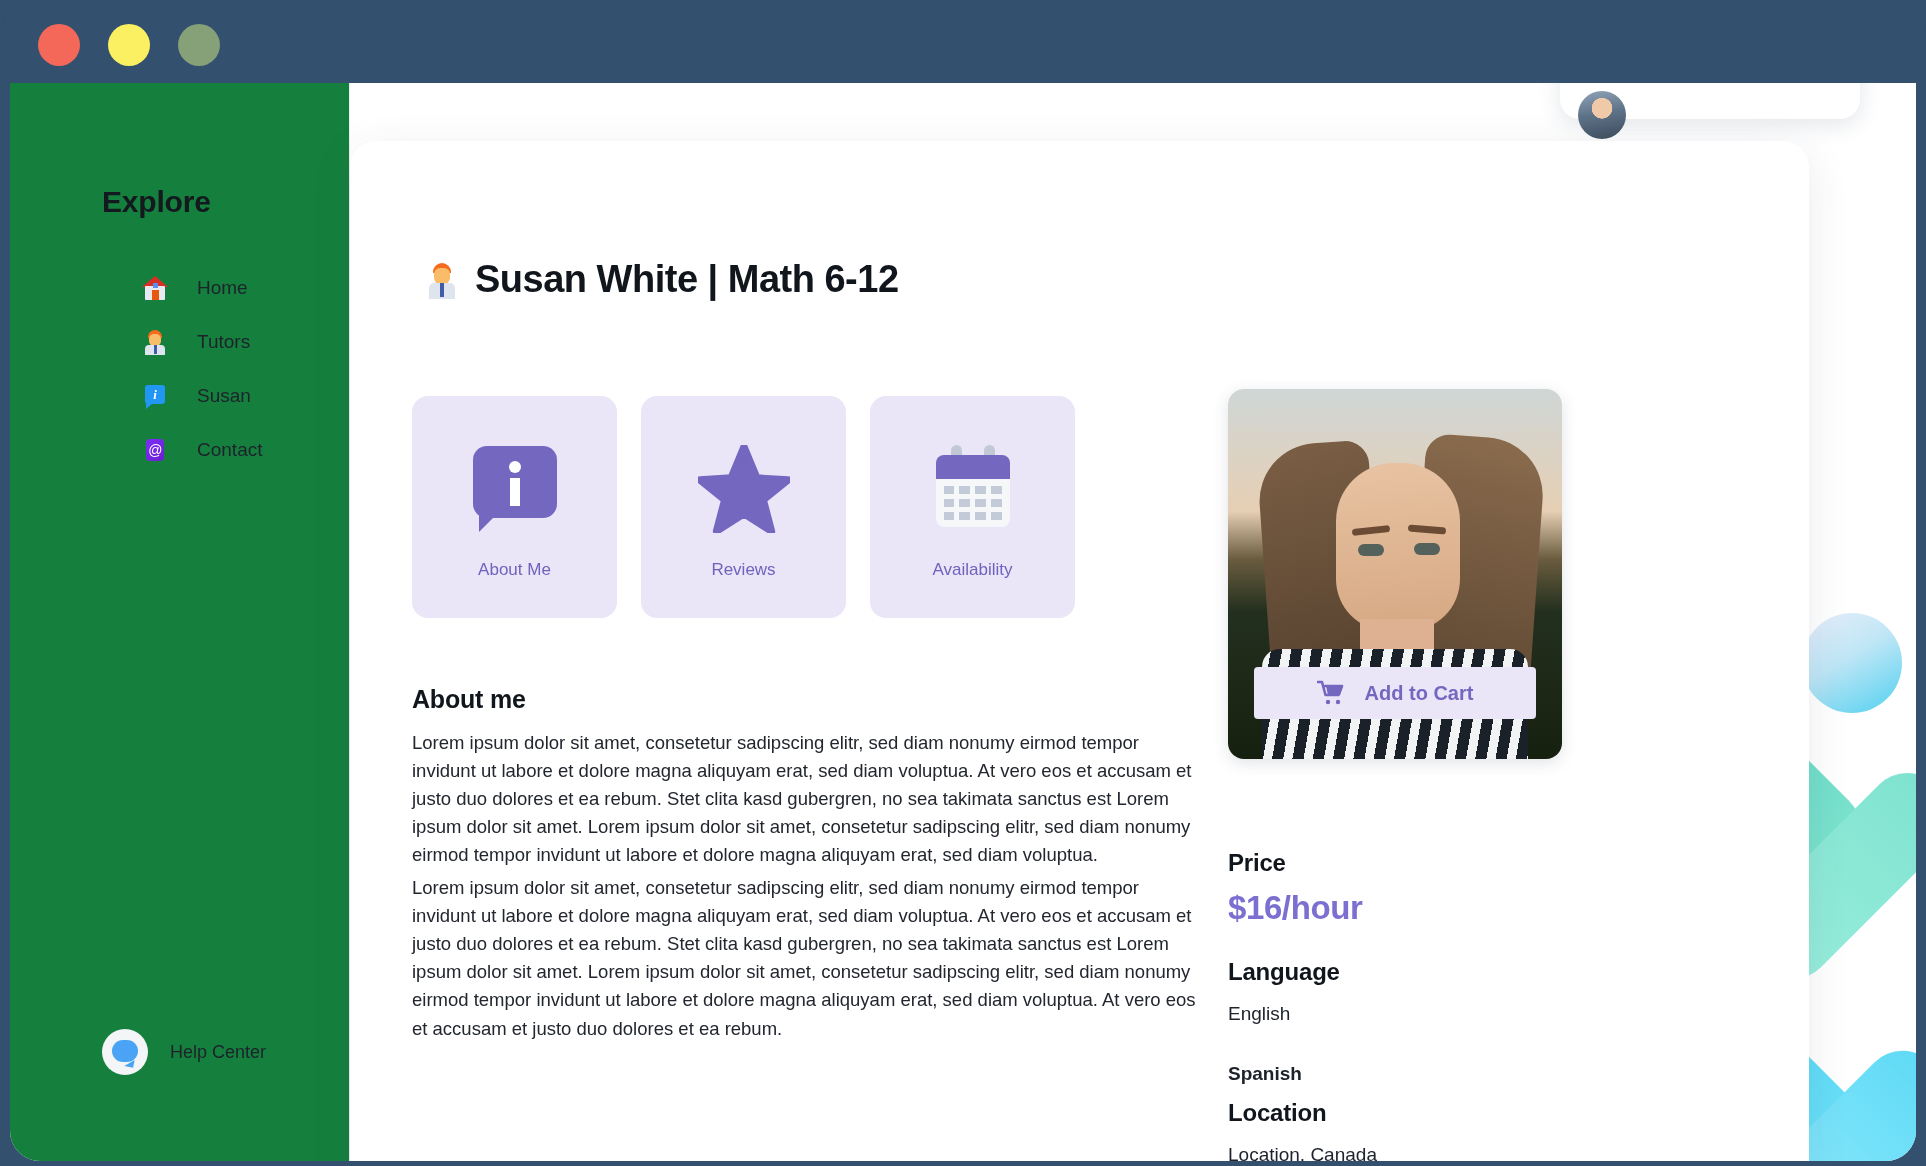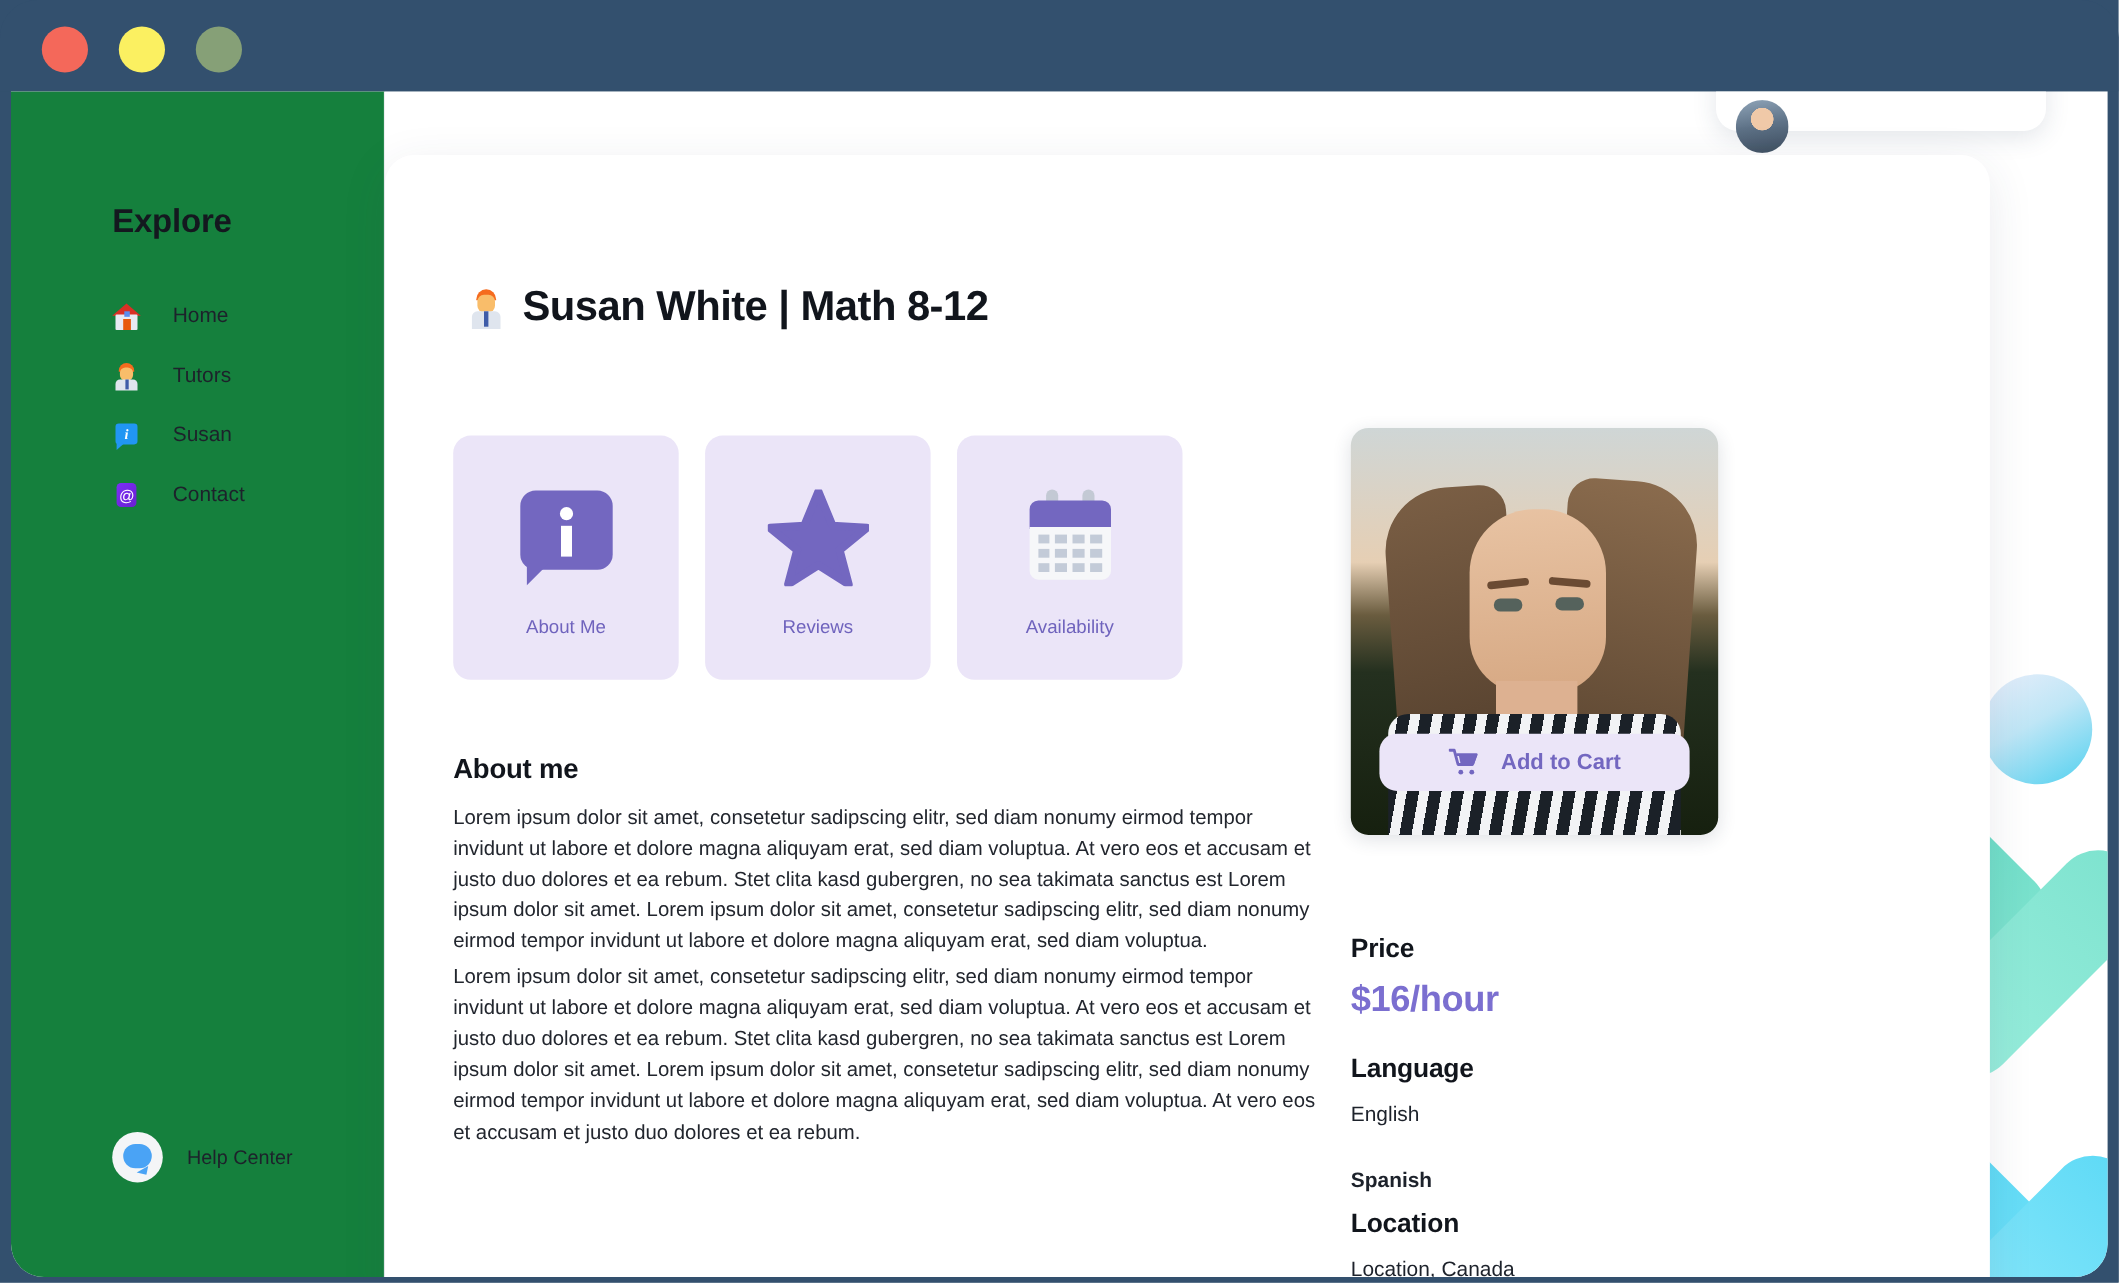--- a/index.html
+++ b/index.html
@@ -92,21 +92,21 @@
   #sidebar{
     position:absolute; left:0; top:0; width:340px; height:1078px;
     background:#15803d;
     border-right:1px solid #eceef1;
     z-index:10;
   }
   #sidebar-title{
     position:absolute; left:92px; top:102px;
     font-size:30px; font-weight:700; color:#14181f; letter-spacing:-.2px;
   }
-  #nav{ position:absolute; left:0; top:178px; width:340px; }
+  #nav{ position:absolute; left:0; top:178px; width:340px;padding-left:40px; }
   .nav-item{
     display:flex; align-items:center; height:54px; padding-left:92px; cursor:pointer;
   }
   .nav-icon{
     width:26px; height:26px; margin-right:29px; flex:0 0 26px;
     display:flex; align-items:center; justify-content:center;
   }
   .nav-label{ font-size:19px; color:#1d222b; }
 
   
@@ -334,21 +334,21 @@
     position:absolute; left:132px; top:230px; width:74px; height:58px;
     background:#ddb191;
   }
   #photo-shirt{
     position:absolute; left:34px; bottom:0; width:266px; height:110px;
     background:repeating-linear-gradient(100deg,#f2f3f5 0 9px,#1b2128 9px 20px);
     border-radius:18px 18px 0 0;
   }
   #add-to-cart{
     position:absolute; left:26px; bottom:40px; width:282px; height:52px;
-    background:#EBE5F8; border-radius:16px;
+    background:#EBE5F8; border-radius:4px;
     display:flex; align-items:center; justify-content:center;
     cursor:pointer; z-index:4;
   }
   #cart-icon{ width:30px; height:26px; margin-right:18px; }
   #add-to-cart-label{ font-size:20px; font-weight:700; color:#7367c0; }
 
   .side-heading{
     position:absolute; left:878px;
     font-size:24px; font-weight:700; color:#11151c; letter-spacing:-.2px;
   }
@@ -452,21 +452,21 @@
 
     <main id="content-card">
 
       <div id="profile-title">
         <span id="profile-emoji">
           <i class="hair"></i>
             <i class="face"></i>
             <i class="shirt"></i>
             <i class="tie"></i>
         </span>
-        <span id="profile-name">Susan White | Math 8-12</span>
+        <span id="profile-name">Susan White | Math 6-12</span>
       </div>
 
       <div id="tabs">
 
         <div class="tab-card">
           <span class="tab-icon">
             <span class="ic-info-bubble">
                 <i class="b"></i>
                 <i class="t"></i>
                 <i class="dot"></i>

